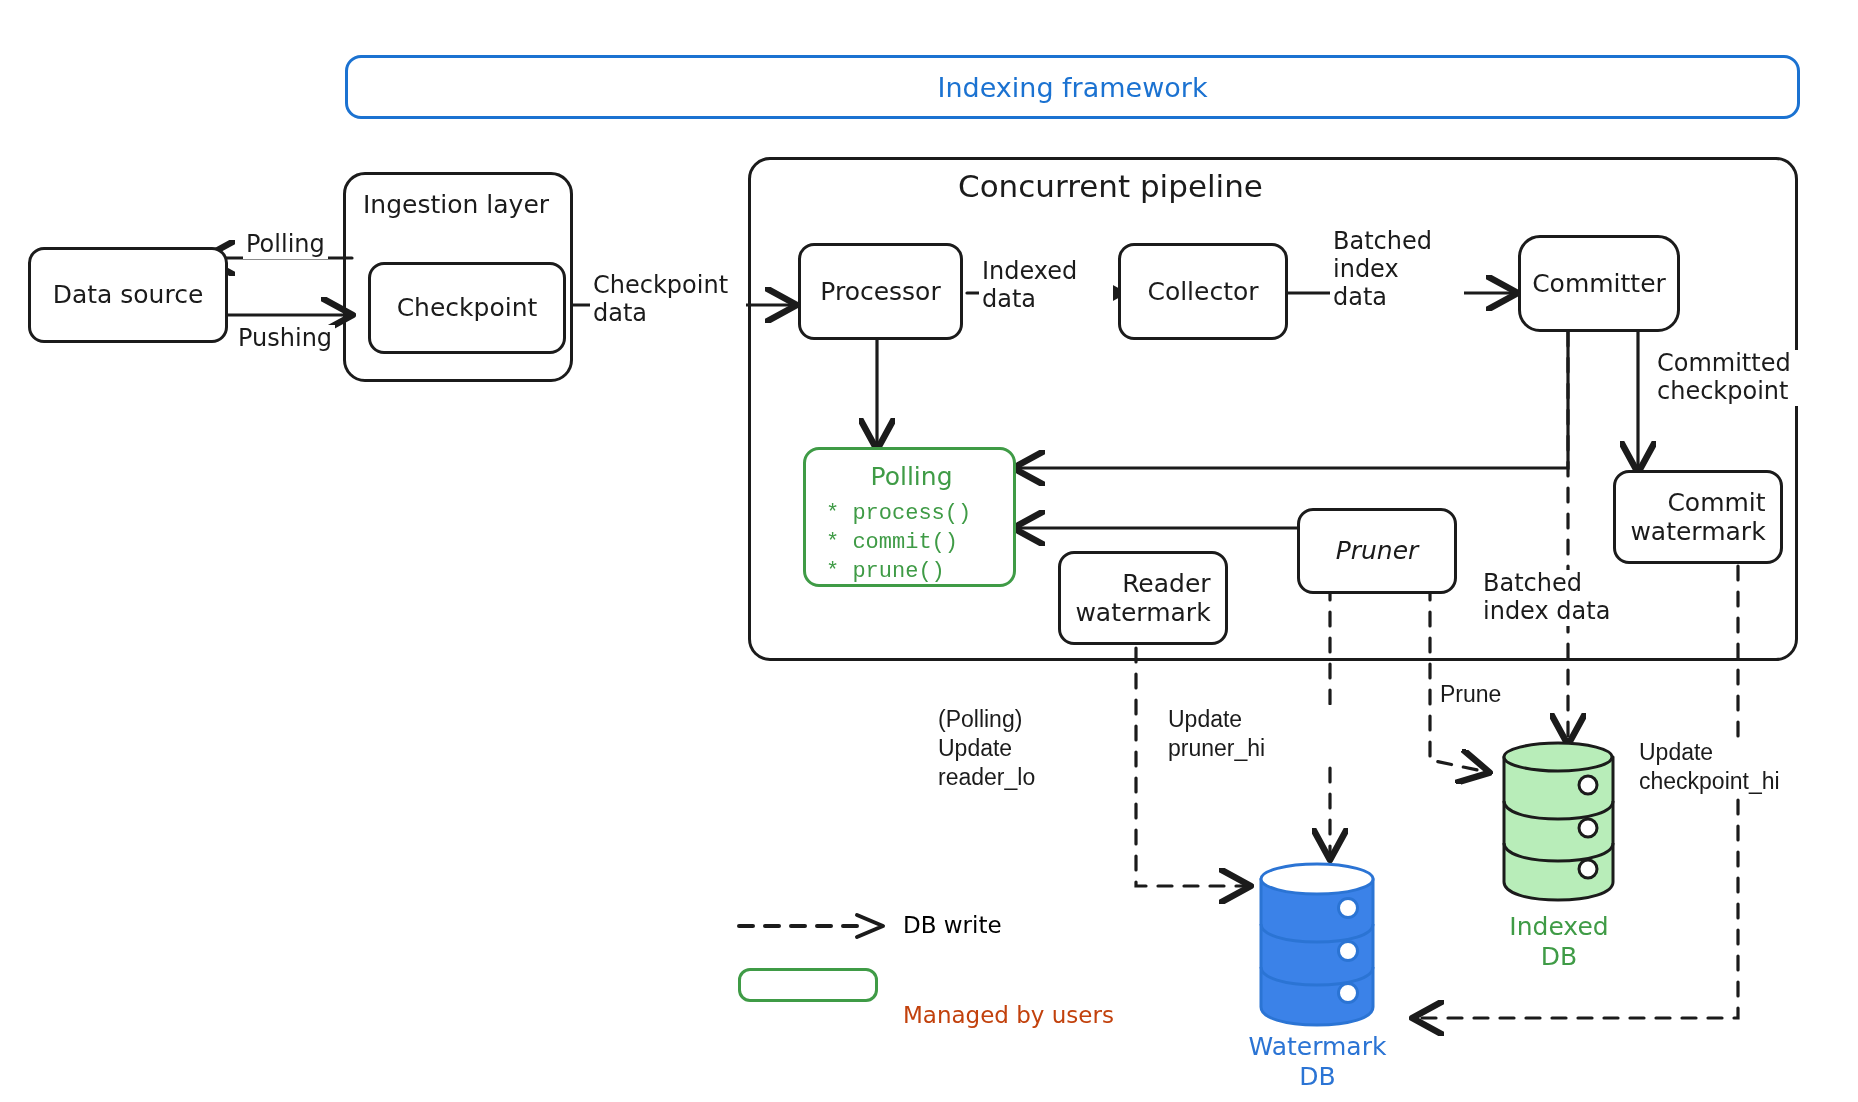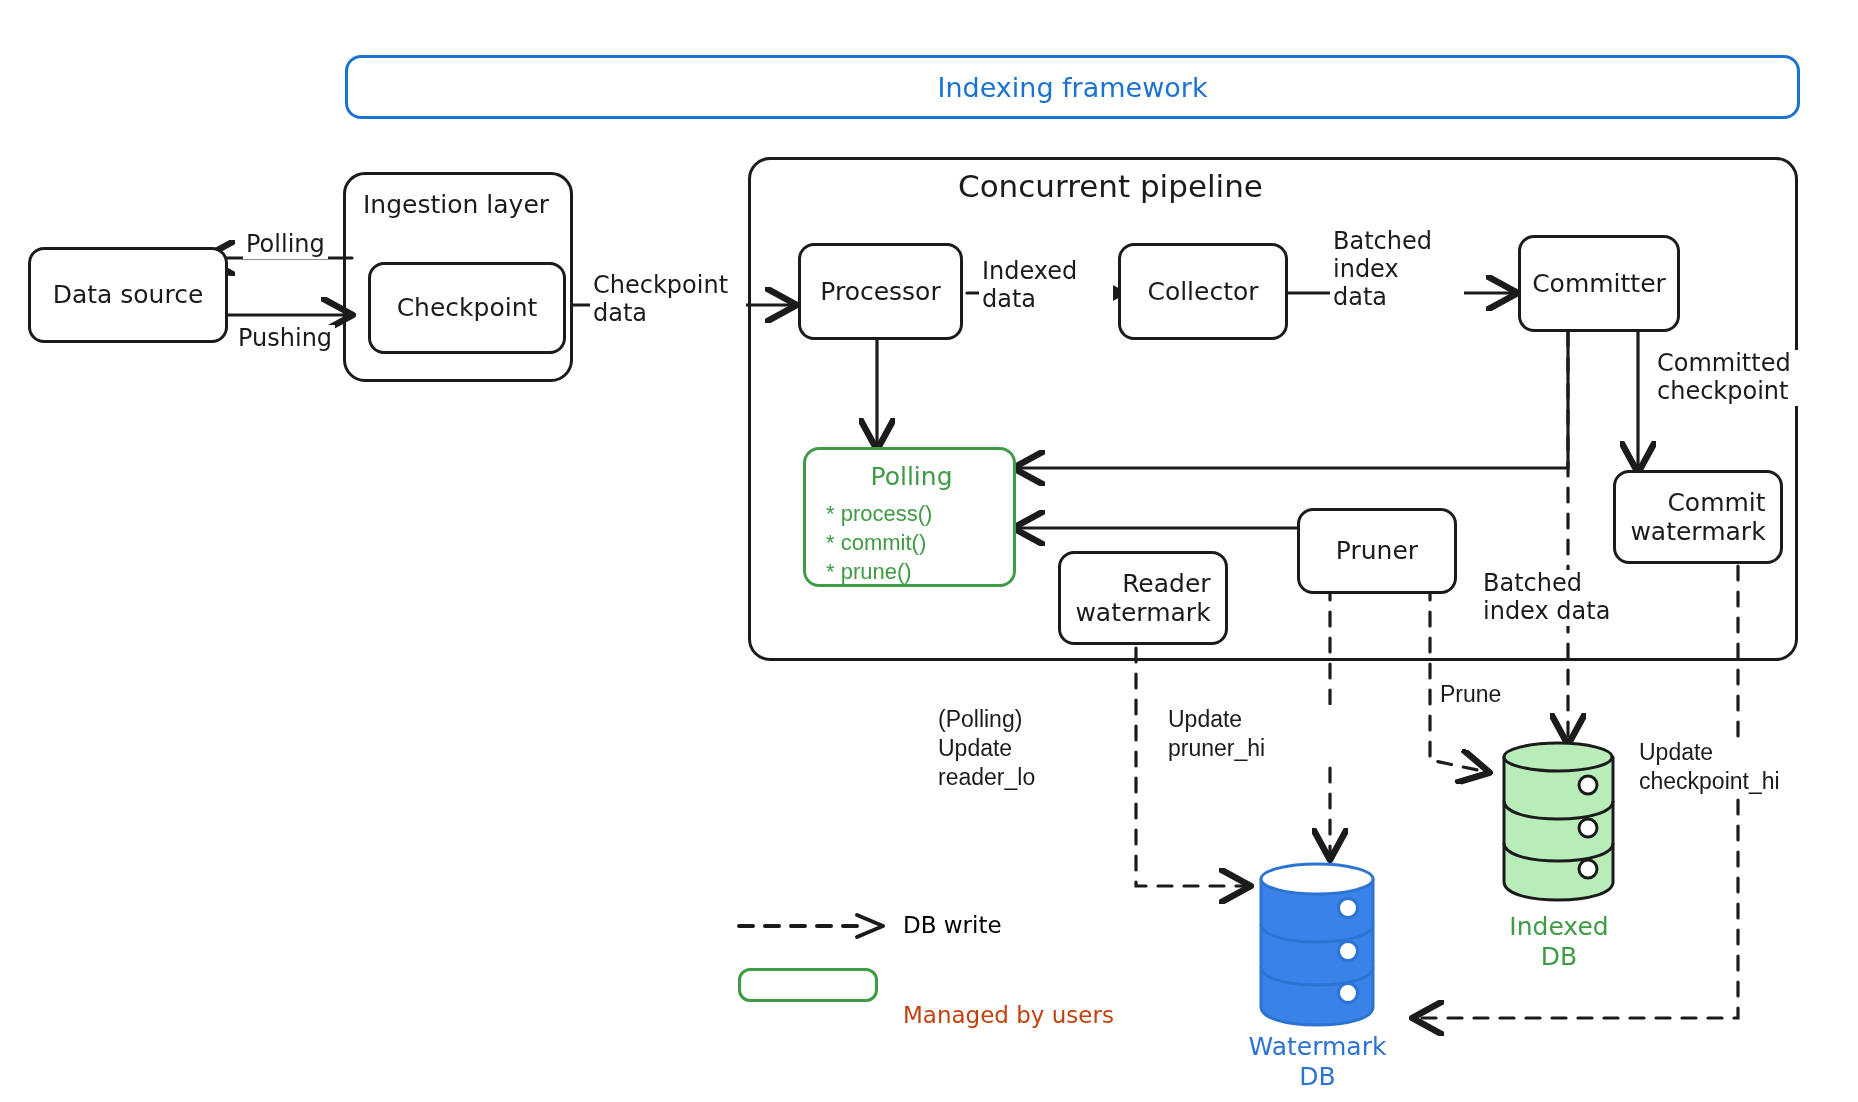--- a/index.html
+++ b/index.html
@@ -76,21 +76,21 @@
     padding: 12px 16px 10px 20px;
     text-align: left;
   }
   .handler .h-title {
     width: 100%;
     text-align: center;
     font-size: 25px;
     margin-bottom: 7px;
   }
   .handler .h-method {
-    font-family: Liberation Sans, sans-serif;
+    font-family: Liberation Mono, monospace;
     font-size: 22px;
     line-height: 1.32;
     text-align: left;
   }
   .edge-label {
     position: absolute;
     font-family: "DejaVu Sans", sans-serif;
     font-size: 24px;
     line-height: 1.16;
     color: #1b1b1b;
@@ -202,35 +202,35 @@
   </div>
 
   <div class="node" style="left:798px; top:243px; width:165px; height:97px;">
     <span>Processor</span>
   </div>
 
   <div class="node" style="left:1118px; top:243px; width:170px; height:97px;">
     <span>Collector</span>
   </div>
 
-  <div class="node" style="left:1518px; top:235px; width:162px; height:97px;">
+  <div class="node" style="left:1518px; top:235px; width:162px; height:97px;border-radius:22px;">
     <span>Committer</span>
   </div>
 
   <div class="node" style="left:1613px; top:470px; width:170px; height:94px; white-space:pre-line;">
     <span>Commit
 watermark</span>
   </div>
 
   <div class="node" style="left:1058px; top:551px; width:170px; height:94px; white-space:pre-line;">
     <span>Reader
 watermark</span>
   </div>
 
-  <div class="node" style="left:1297px; top:508px; width:160px; height:86px;">
+  <div class="node" style="left:1297px; top:508px; width:160px; height:86px;font-style:italic;">
     <span>Pruner</span>
   </div>
 
   <div class="node handler" style="left:803px; top:447px; width:213px; height:140px;">
     <div class="h-title">Polling</div>
     <div class="h-method">* process()</div>
     <div class="h-method">* commit()</div>
     <div class="h-method">* prune()</div>
   </div>
 

